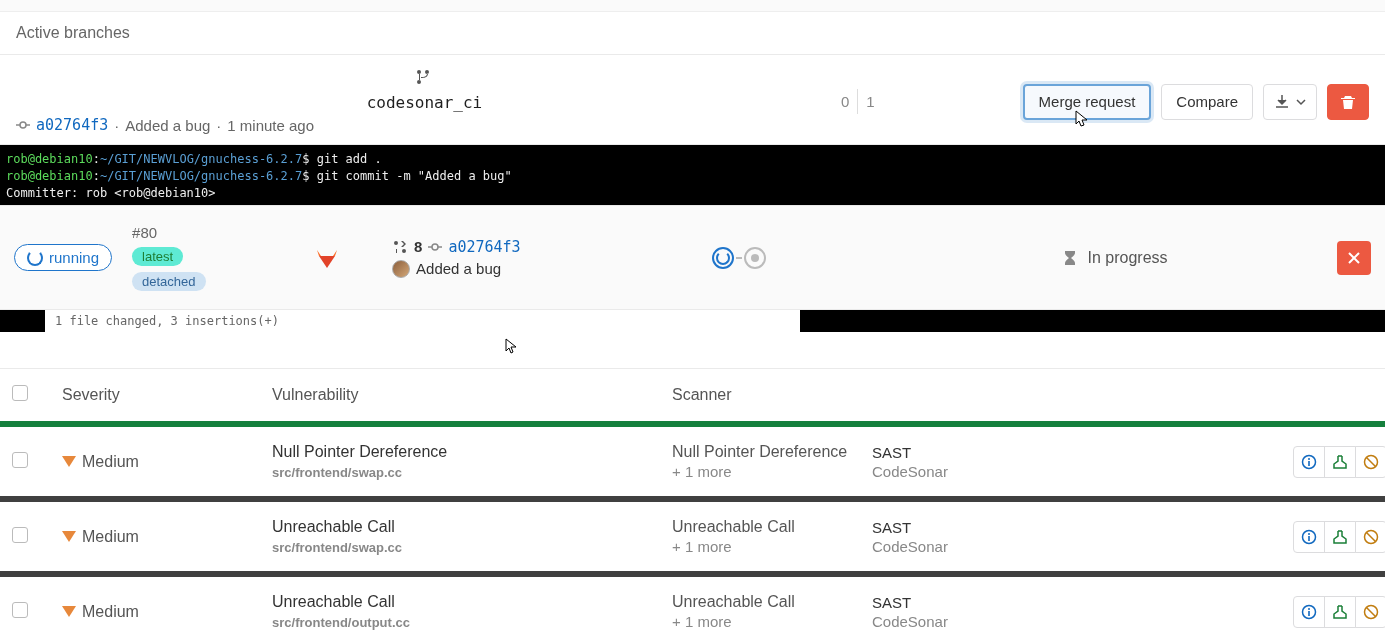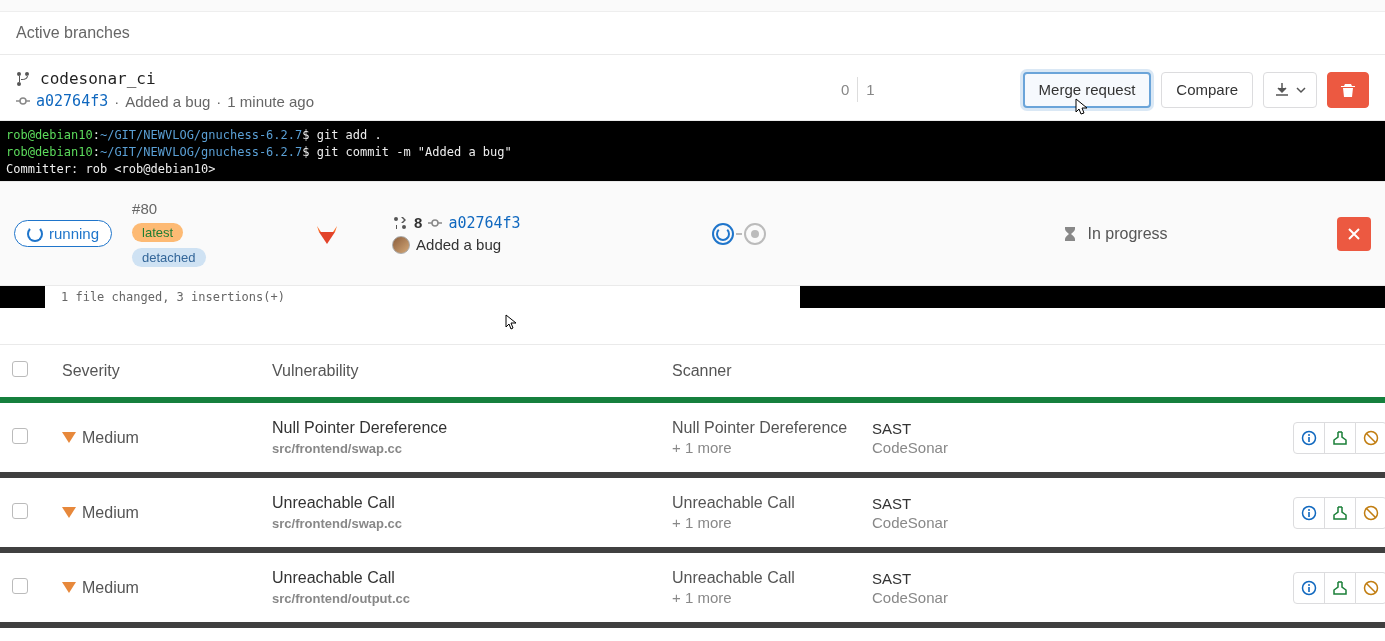--- a/index.html
+++ b/index.html
@@ -1,42 +1,42 @@
 <!DOCTYPE html>
 <html><head>
 <meta charset="utf-8">
 <style>
 * { box-sizing: border-box; margin: 0; padding: 0; }
 body { font-family: -apple-system, BlinkMacSystemFont, "Segoe UI", Helvetica, Arial, sans-serif; font-size: 14px; color: #303030; background: #fff; width: 1385px; }
 .gray-bar { height: 12px; background: #fafafa; border-bottom: 1px solid #eee; }
 .section-header { padding: 12px 16px; color: #666; font-size: 16px; border-bottom: 1px solid #eaeaea; }
 .branch-row { display: flex; align-items: center; padding: 14px 16px 10px 16px; border-bottom: 1px solid #eaeaea; }
 .branch-left { flex: 1; }
-.branch-name-line { display: flex; align-items: center; gap: 8px; font-family: "GitLab Mono", Menlo, Consolas, monospace; font-size: 16px; color: #1f1f1f; }
+.branch-name-line { display: flex; align-items: center; gap: 8px; font-family: "GitLab Mono", Menlo, Consolas, monospace; font-size: 16px; color: #1f1f1f; flex-direction: column; }
 .commit-line { display: flex; align-items: center; gap: 6px; margin-top: 4px; font-size: 15px; color: #666; }
 .commit-sha { color: #1068bf; font-family: "GitLab Mono", Menlo, Consolas, monospace; }
 .branch-right { display: flex; align-items: center; gap: 10px; }
 .diff-stats { display:flex; align-items:center; gap:0; margin-right: 130px; font-size:15px; }
 .diff-stats .behind { color: #888; padding:4px 8px; border-right:1px solid #ddd;}
 .diff-stats .ahead { color: #888; padding:4px 8px;}
 .btn { display:inline-flex; align-items:center; justify-content:center; padding: 8px 14px; border:1px solid #dcdcde; border-radius:4px; background:#fff; color:#333; font-size:15px; cursor:pointer; height:36px; }
 .btn-primary-outline { border:2px solid #6aa4d9; background:#f6f9fd; color:#333; box-shadow: 0 0 0 3px rgba(106,164,217,0.25); position:relative;}
 .btn-danger { background:#ec5941; border-color:#ec5941; color:#fff; width:42px; padding:0;}
 .dl-group { display:flex; align-items:center; border:1px solid #dcdcde; border-radius:4px; height:36px; padding:0 10px; gap:6px;}
 .terminal { background:#000; color:#eee; font-family: Menlo, Consolas, monospace; font-size:12px; padding:6px 6px 2px 6px; line-height:1.4; overflow:hidden; height:60px;}
 .terminal .green { color:#5cdb5c; }
 .terminal .blue { color:#5a9fd4; }
 .pipeline-section { background:#fafafa; padding:18px 14px; border-bottom:1px solid #eaeaea; border-top:1px solid #eaeaea;}
 .pipeline-row { display:flex; align-items:center; gap:20px; }
 .running-pill { display:inline-flex; align-items:center; gap:6px; border:1px solid #1f75cb; border-radius:14px; padding:4px 12px; color:#1f75cb; font-size:15px; background:#fff;}
 .running-pill .spin { width:16px; height:16px; border:2px solid #1f75cb; border-top-color:transparent; border-radius:50%;}
 .labels-col { display:flex; flex-direction:column; gap:6px; align-items:flex-start; min-width:130px;}
 .pipe-id { color:#666; font-size:15px;}
 .badge { display:inline-block; padding:2px 10px; border-radius:10px; font-size:13px;}
-.badge-latest { background:#fdba74; color:#1e7e34;}
+.badge-latest { background:#5eead4; color:#1e7e34;}
 .badge-detached { background:#cfe2f3; color:#336699;}
 .gitlab-logo { width:24px; height:24px;}
 .commit-col { display:flex; flex-direction:column; gap:4px; min-width:300px;}
 .commit-col .line { display:flex; align-items:center; gap:6px; font-size:15px; color:#333;}
 .mr-icon { color:#333;}
 .sha-link { color:#1068bf; font-family:Menlo, monospace;}
 .avatar { width:18px; height:18px; background:linear-gradient(135deg,#8b5e3c,#d4a878); border-radius:50%; border:1px solid #aaa;}
 .stages { display:flex; align-items:center; gap:2px;}
 .stage-c { width:22px; height:22px; border-radius:50%; border:2px solid #bbb; display:flex; align-items:center; justify-content:center;}
 .stage-c.running { border-color:#1f75cb; }
@@ -183,21 +183,21 @@
     <div class="cancel-btn">
       <svg width="14" height="14" viewBox="0 0 14 14">
           <path stroke="#fff" stroke-width="2" d="M2 2l10 10M12 2L2 12"></path>
         </svg>
     </div>
   </div>
 </div>
 
 <div class="term-snip2">
   <span class="blackl"></span>
-  <span style="padding-left:16px"> 1 file changed, 3 insertions(+)</span>
+  <span style="padding-left:10px"> 1 file changed, 3 insertions(+)</span>
   <span class="blackr"></span>
 </div>
 
 <div style="position:relative">
   <svg class="cursor-svg" style="left:505px;top:6px" width="14" height="18" viewBox="0 0 14 18">
       <path fill="#fff" stroke="#000" stroke-width="1" d="M1 1l0 12 3-3 2 5 2-1-2-5 5 0z"></path>
     </svg>
 </div>
 
 <div class="vuln-table">

